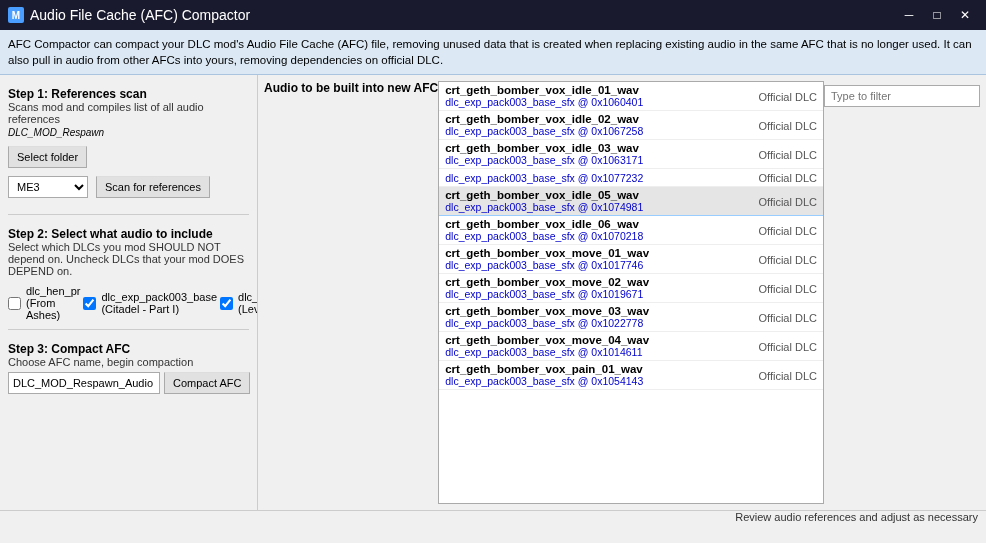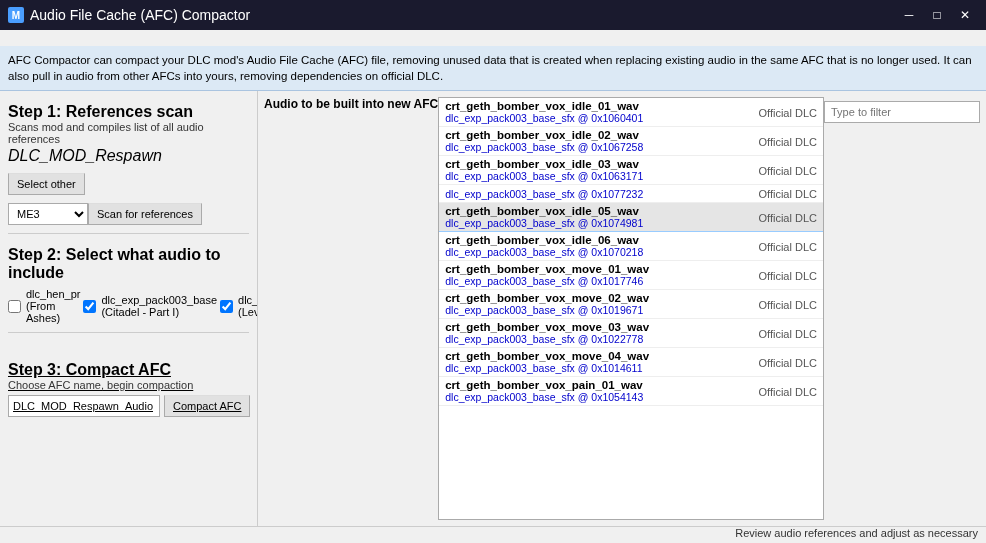--- a/index.html
+++ b/index.html
@@ -54,21 +54,20 @@
       font-size: 12px;
     }
 
     .info-bar {
       background: #dce9f5;
       border-bottom: 1px solid #aac4e0;
       padding: 6px 8px;
       font-size: 11.5px;
       color: #000;
       line-height: 1.4;
-      margin-top: 16px;
     }
 
     .main-content {
       display: flex;
       height: calc(543px - 30px - 52px - 26px);
       background: #f0f0f0;
     }
 
     .left-panel {
       width: 258px;
@@ -76,32 +75,32 @@
       padding: 8px;
       border-right: 1px solid #ccc;
       display: flex;
       flex-direction: column;
       gap: 4px;
       overflow-y: auto;
     }
 
     .step-title {
       font-weight: bold;
-      font-size: 16px;
+      font-size: 12px;
       color: #000;
       margin-top: 4px;
     }
     .step-desc {
       font-size: 11px;
       color: #333;
       margin-bottom: 2px;
     }
     .step-value {
       font-style: italic;
-      font-size: 16px;
+      font-size: 10px;
       color: #000;
       margin-bottom: 4px;
     }
 
     .folder-row {
       display: flex;
       align-items: center;
       gap: 4px;
       margin-bottom: 4px;
     }
@@ -112,21 +111,22 @@
       border: 1px solid #aaa;
       border-top-color: #ddd;
       cursor: pointer;
       font-size: 11px;
       white-space: nowrap;
     }
 
     .scan-row {
       display: flex;
       align-items: center;
-      gap: 0;
+      gap: 8px;
+      margin-bottom: 8px;
     }
     .dropdown {
       height: 22px;
       border: 1px solid #aaa;
       padding: 0 4px;
       font-size: 11px;
       background: white;
       width: 80px;
     }
 
@@ -148,22 +148,21 @@
       gap: 5px;
       font-size: 11px;
     }
     .checkbox-item input[type=checkbox] {
       width: 13px;
       height: 13px;
       cursor: pointer;
     }
 
     .step3-section {
-      margin-top: 16px;
-      text-decoration: underline;
+      margin-top: 0;
     }
     .compact-row {
       display: flex;
       align-items: flex-end;
       gap: 4px;
       margin-top: 4px;
     }
     .compact-input {
       flex: 1;
       height: 22px;
@@ -270,36 +269,37 @@
 
   <div class="left-panel">
 
     <div>
       <div class="step-title">Step 1: References scan</div>
       <div class="step-desc">Scans mod and compiles list of all audio references</div>
       <div class="step-value">DLC_MOD_Respawn</div>
     </div>
 
     <div class="folder-row">
-      <button class="btn">Select other</button>
+      <button class="btn">Select folder</button>
     </div>
 
     <div class="scan-row">
       <select class="dropdown">
         <option>ME3</option>
         <option>ME2</option>
         <option>ME1</option>
       </select>
       <button class="btn">Scan for references</button>
     </div>
 
     <div class="separator"></div>
 
     <div>
       <div class="step-title">Step 2: Select what audio to include</div>
+      <div class="step-desc">Select which DLCs you mod SHOULD NOT depend on. Uncheck DLCs that your mod DOES DEPEND on.</div>
     </div>
 
     <div class="checkbox-list">
 
     <div class="checkbox-item">
           <input type="checkbox" style="">
           <span>dlc_hen_pr (From Ashes)</span>
         </div>
         <div class="checkbox-item">
           <input type="checkbox" checked="" style="">

